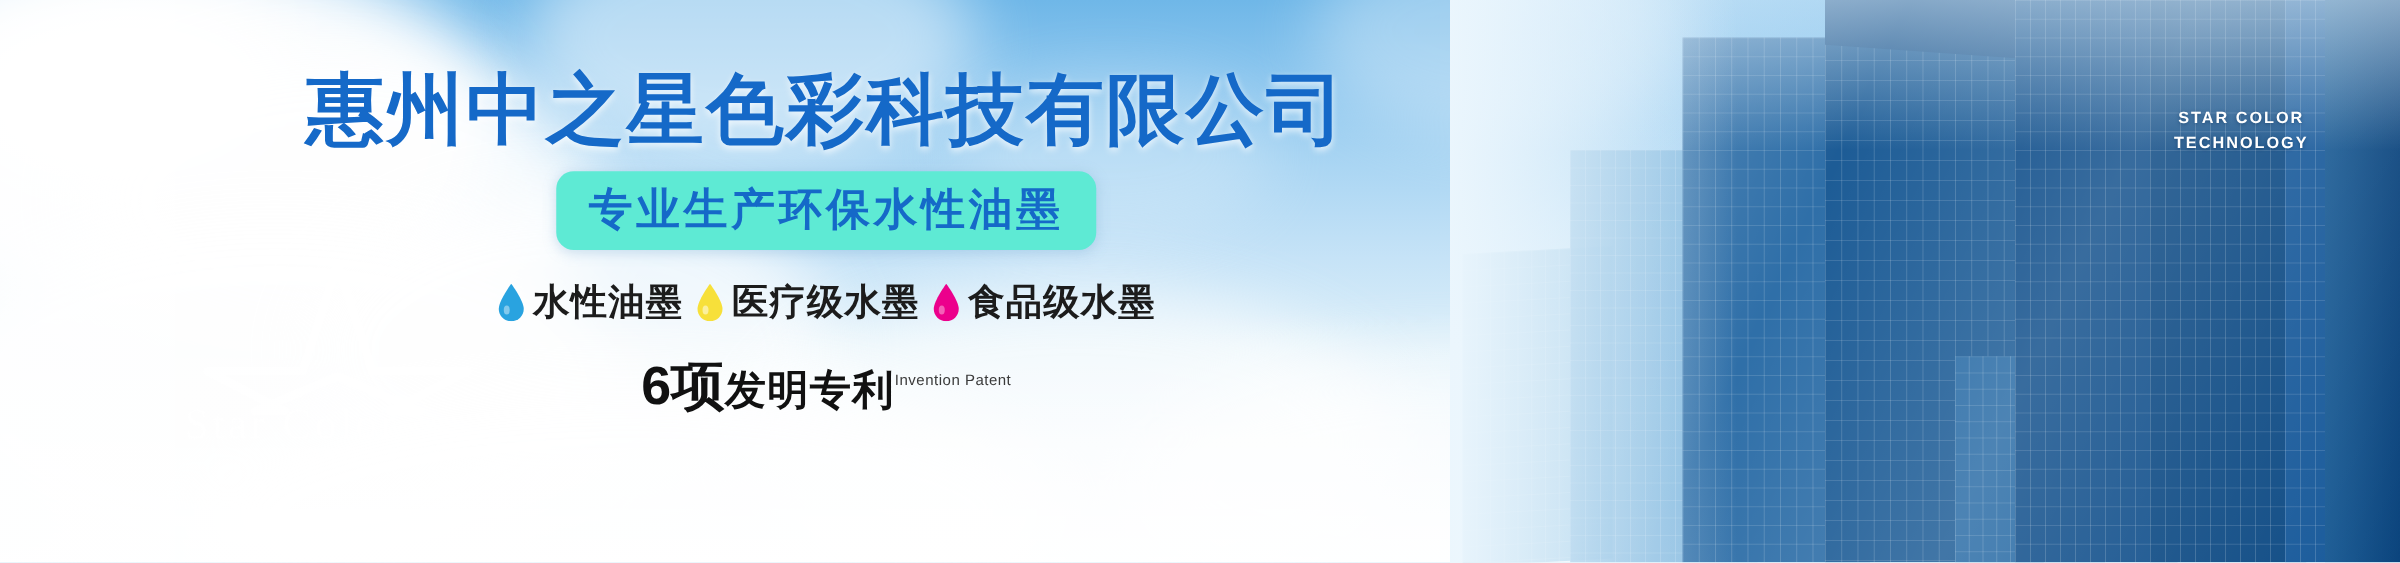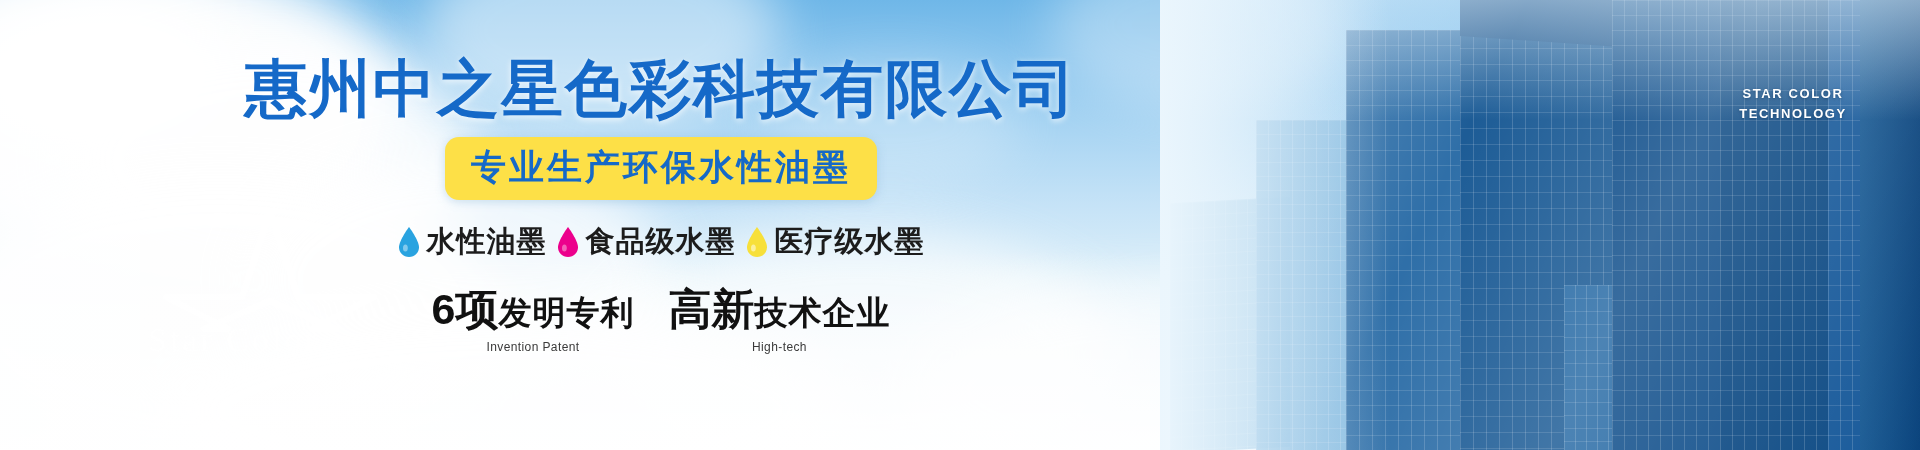--- a/index.html
+++ b/index.html
@@ -154,21 +154,21 @@
     margin-top:58px;
     font-size:62px;line-height:1;font-weight:bold;
     color:#1569c8;
     letter-spacing:2px;
     white-space:nowrap;
     text-shadow:0 2px 6px rgba(255,255,255,.75);
   }
 
   .subtitle-pill{
     margin-top:17px;
-    background:#fde047;
+    background:#5eead4;
     border-radius:14px;
     padding:7px 26px 9px;
     box-shadow:0 2px 10px rgba(120,170,210,.35);
   }
   .subtitle-pill span{
     font-size:35px;font-weight:bold;color:#1569c8;letter-spacing:3px;
     white-space:nowrap;
   }
 
   .features{
@@ -179,21 +179,21 @@
   .drop{width:22px;height:30px;display:block;}
   .feature-label{
     font-size:29px;font-weight:bold;color:#1c1c1c;letter-spacing:1px;
     white-space:nowrap;
   }
 
   .badges{
     margin-top:26px;
     display:flex;align-items:flex-start;gap:34px;
   }
-  .badge{display:flex;flex-direction:column;align-items:center;}
+  .badge{display:flex;flex-direction:row;align-items:flex-start;}
   .badge-cn{white-space:nowrap;line-height:1;}
   .badge-strong{
     font-size:43px;font-weight:bold;color:#111111;letter-spacing:0;
   }
   .badge-rest{
     font-size:33px;font-weight:bold;color:#111111;letter-spacing:1px;
   }
   .badge-en{
     margin-top:9px;
     font-size:12px;color:#3a3a3a;letter-spacing:.4px;white-space:nowrap;
@@ -261,49 +261,43 @@
       <div class="feature">
         <svg class="drop" viewBox="0 0 22 30">
           <path d="M11 0 C11 0 1 13.5 1 20.2 C1 25.6 5.4 30 11 30 C16.6 30 21 25.6 21 20.2 C21 13.5 11 0 11 0 Z" fill="#29a3e0"></path>
           <ellipse cx="7.4" cy="21" rx="2.4" ry="3.6" fill="#ffffff" opacity=".42"></ellipse>
         </svg>
         <span class="feature-label">水性油墨</span>
       </div>
 
       <div class="feature">
         <svg class="drop" viewBox="0 0 22 30">
+          <path d="M11 0 C11 0 1 13.5 1 20.2 C1 25.6 5.4 30 11 30 C16.6 30 21 25.6 21 20.2 C21 13.5 11 0 11 0 Z" fill="#f7e03a"></path>
+          <ellipse cx="7.4" cy="21" rx="2.4" ry="3.6" fill="#ffffff" opacity=".5"></ellipse>
+        </svg>
+        <span class="feature-label">医疗级水墨</span>
+      </div>
+
+      <div class="feature">
+        <svg class="drop" viewBox="0 0 22 30">
           <path d="M11 0 C11 0 1 13.5 1 20.2 C1 25.6 5.4 30 11 30 C16.6 30 21 25.6 21 20.2 C21 13.5 11 0 11 0 Z" fill="#ec008c"></path>
           <ellipse cx="7.4" cy="21" rx="2.4" ry="3.6" fill="#ffffff" opacity=".38"></ellipse>
         </svg>
         <span class="feature-label">食品级水墨</span>
-      </div>
-
-      <div class="feature">
-        <svg class="drop" viewBox="0 0 22 30">
-          <path d="M11 0 C11 0 1 13.5 1 20.2 C1 25.6 5.4 30 11 30 C16.6 30 21 25.6 21 20.2 C21 13.5 11 0 11 0 Z" fill="#f7e03a"></path>
-          <ellipse cx="7.4" cy="21" rx="2.4" ry="3.6" fill="#ffffff" opacity=".5"></ellipse>
-        </svg>
-        <span class="feature-label">医疗级水墨</span>
       </div>
 
     </div>
 
     <div class="badges">
 
       <div class="badge">
         <div class="badge-cn">
           <span class="badge-strong">6项</span><span class="badge-rest">发明专利</span>
         </div>
         <div class="badge-en">Invention Patent</div>
       </div>
 
-      <div class="badge">
-        <div class="badge-cn">
-          <span class="badge-strong">高新</span><span class="badge-rest">技术企业</span>
-        </div>
-        <div class="badge-en">High-tech</div>
-      </div>
 
     </div>
 
   </div>
 
 </div>
 
 </body></html>

